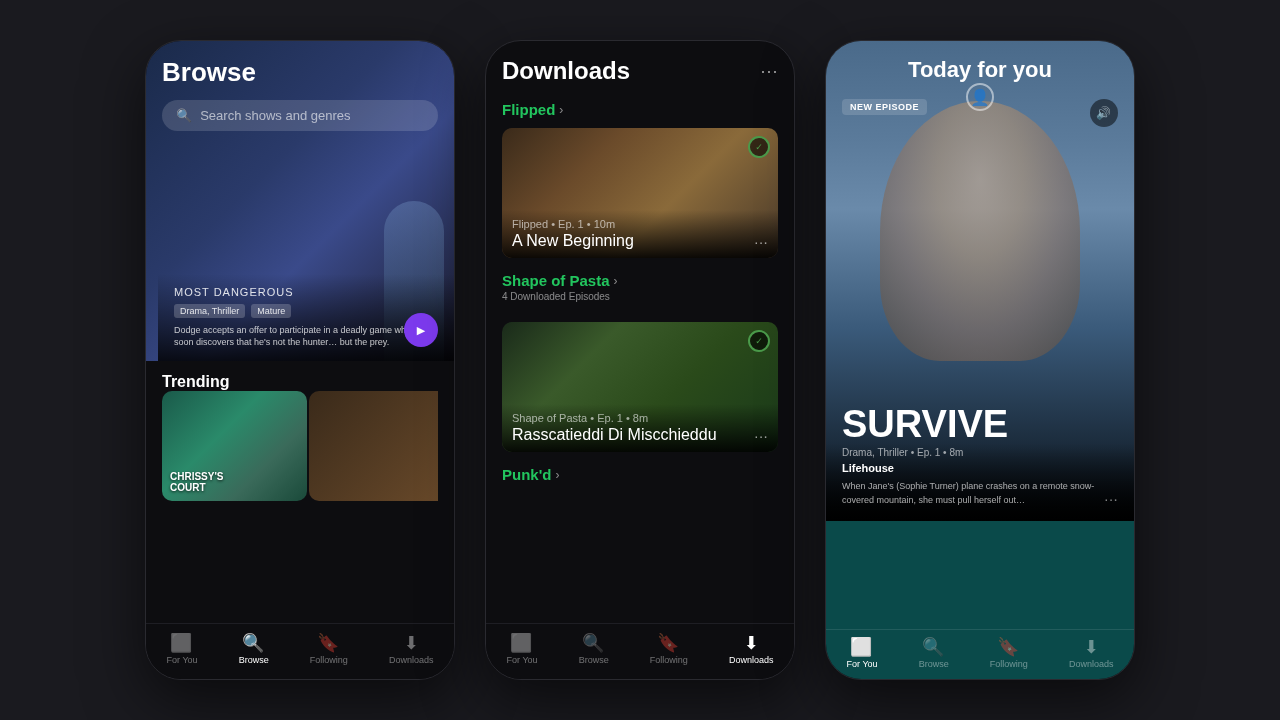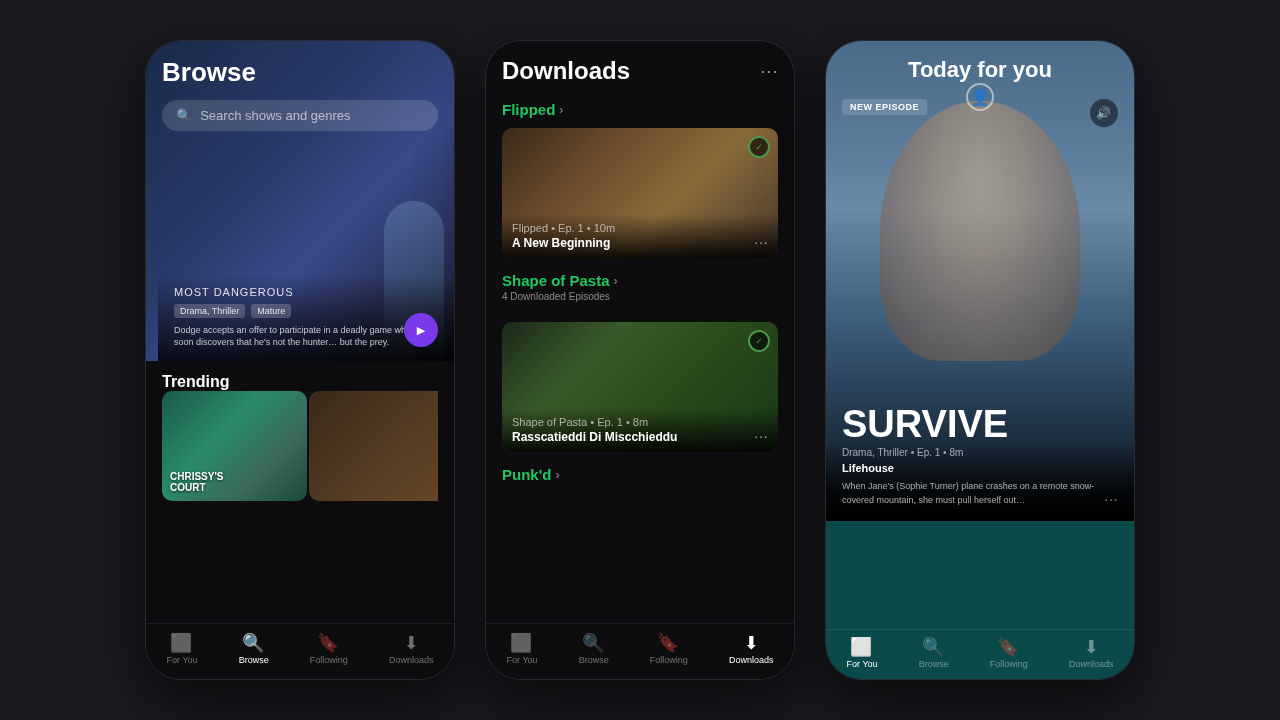--- a/index.html
+++ b/index.html
@@ -252,22 +252,22 @@
       padding: 8px 10px;
       background: linear-gradient(0deg, rgba(0,0,0,0.9) 0%, transparent 100%);
     }
     .card-meta {
       color: rgba(255,255,255,0.6);
       font-size: 11px;
       margin-bottom: 2px;
     }
     .card-title {
       color: #fff;
-      font-size: 12px;
-      font-weight: 700;
+      font-size: 16px;
+      font-weight: 400;
     }
     .card-dots {
       position: absolute;
       bottom: 8px;
       right: 10px;
       color: rgba(255,255,255,0.6);
       font-size: 14px;
     }
 
     

